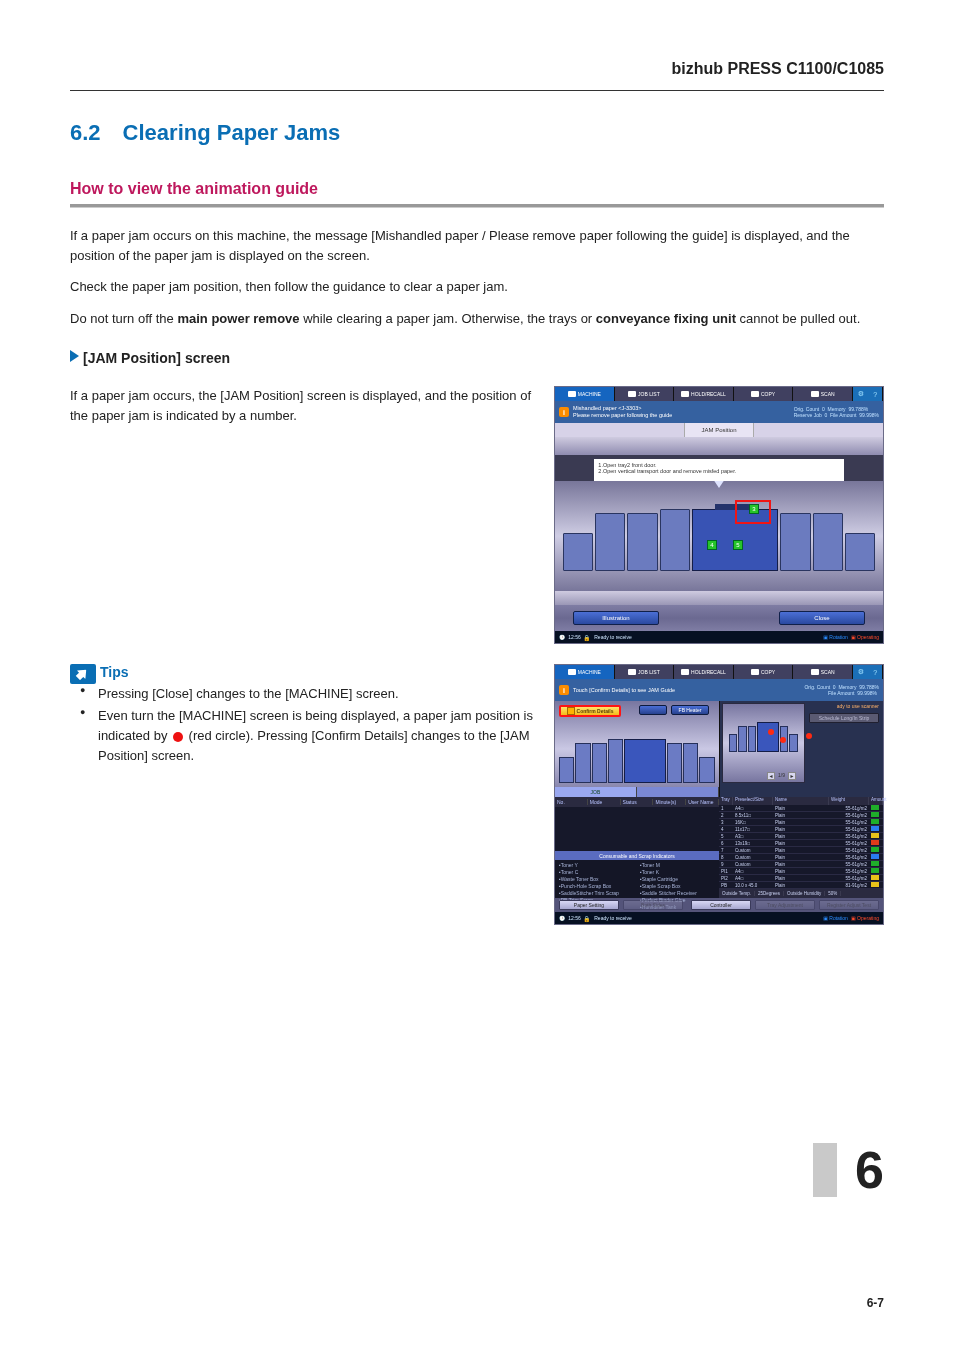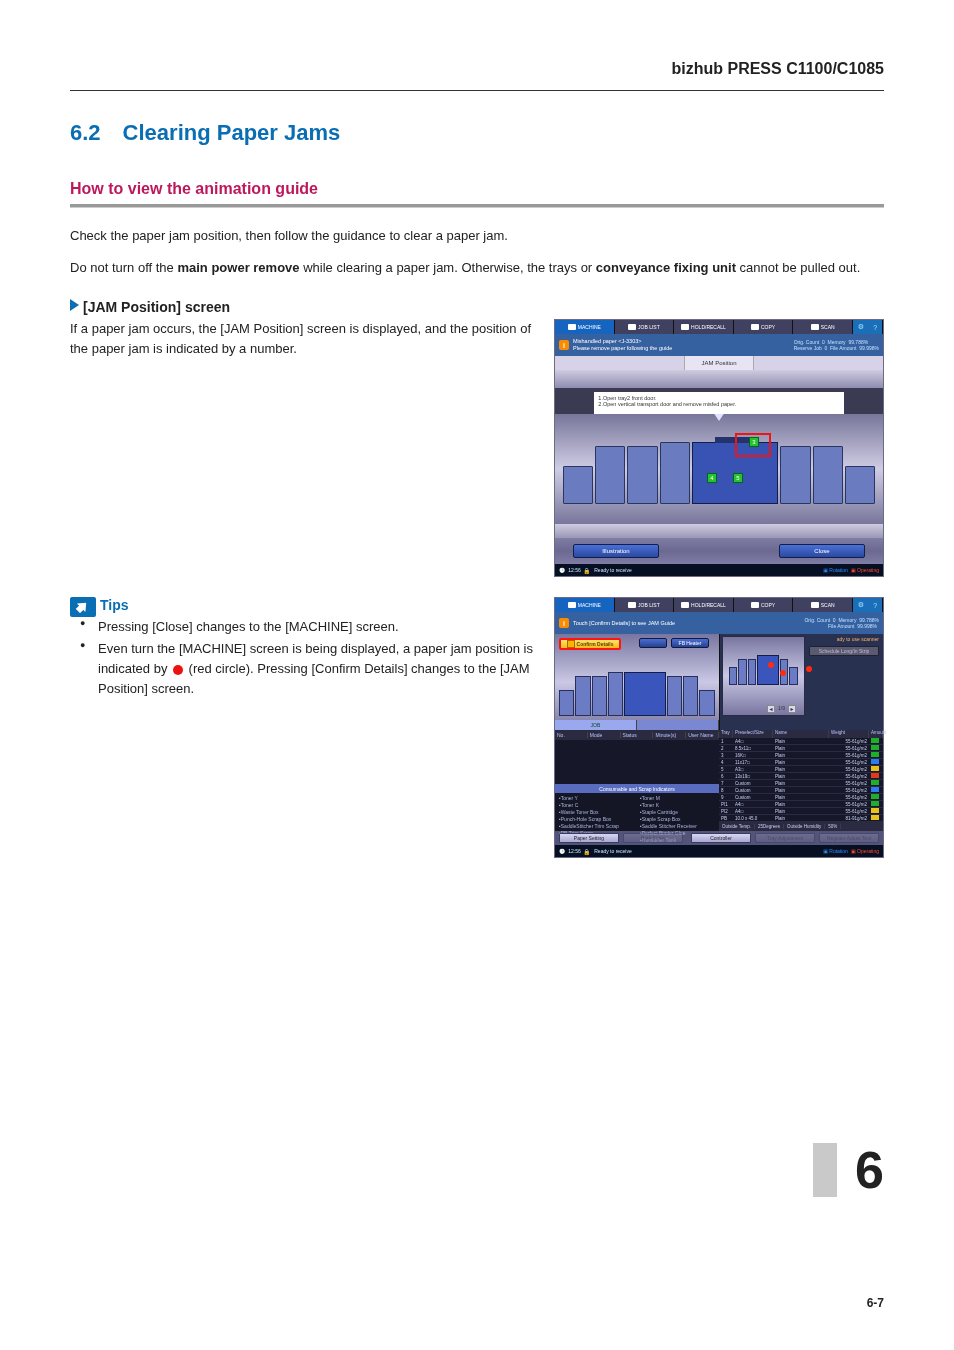--- a/index.html
+++ b/index.html
@@ -8,21 +8,21 @@
   .header-right { position: absolute; top: 60px; right: 70px; font-size: 16px; font-weight: bold; }
   .header-rule { position: absolute; top: 90px; left: 70px; right: 70px; border-top: 1px solid #333; }
   .main { margin-top: 60px; }
   .sec-title { font-size: 22px; font-weight: bold; color: #0a6eb4; margin-bottom: 34px; }
   .sec-title .num { display: inline-block; margin-right: 22px; }
   .sub-title { font-size: 16px; font-weight: bold; color: #be185d; margin-bottom: 6px; }
   .sub-rule { height: 4px; background: linear-gradient(#888,#888); border-radius:0; margin-bottom: 20px; width:100%; }
   .sub-rule { height:0; border-top:3px solid #999; border-bottom:1px solid #ccc; padding-top:0; margin-top:4px; margin-bottom:18px;}
   .para { font-size: 13px; line-height: 1.5; margin-bottom: 12px; }
   .para b { font-weight: bold; }
-  .h3row { display:flex; gap:4px; font-size:14px; font-weight:bold; margin-top:22px; margin-bottom:4px; }
+  .h3row { display:flex; gap:4px; font-size:14px; font-weight:bold; margin-top:22px; margin-bottom:20px; }
   .tri-play { width:0;height:0;border-top:6px solid transparent;border-bottom:6px solid transparent;border-left:9px solid #0a6eb4; }
   .two-col { display:flex; gap:18px; align-items:flex-start; }
   .two-col .left { flex: 1 1 0; }
   .two-col .right { flex: 0 0 330px; }
   .screenshot { width: 330px; border:1px solid #6b6b88; background:#3a3a52; }
   .ss-topbar { height:14px; display:flex; background:#2a2a40; }
   .tab { flex:1; border-right:1px solid #111; background:#404060; display:flex; align-items:center; justify-content:center; }
   .tab.active { background:#1565c0; }
   .tab .tabicon { width:8px;height:6px;background:#fff;border-radius:1px;margin-right:2px;}
   .tab .tablbl { font-size:5px; color:#fff; white-space:nowrap;}
@@ -124,20 +124,21 @@
   <div class="header-rule"></div>
 
   <div class="main">
     <h1 class="sec-title">
       <span class="num">6.2</span><span>Clearing Paper Jams</span>
     </h1>
 
     <div class="sub-title">How to view the animation guide</div>
     <div class="sub-rule"></div>
 
+    <p class="para">If a paper jam occurs on this machine, the message [Mishandled paper / Please remove paper following the guide] is displayed, and the position of the paper jam is displayed on the screen.</p>
     <p class="para">Check the paper jam position, then follow the guidance to clear a paper jam.</p>
     <p class="para">
       <span>Do not turn off the </span><b>main power remove</b><span> while clearing a paper jam. Otherwise, the trays or </span><b>conveyance fixing unit</b><span> cannot be pulled out.</span>
     </p>
 
     <div class="h3row">
       <span class="tri-play"></span>
       <span>[JAM Position] screen</span>
     </div>
 

